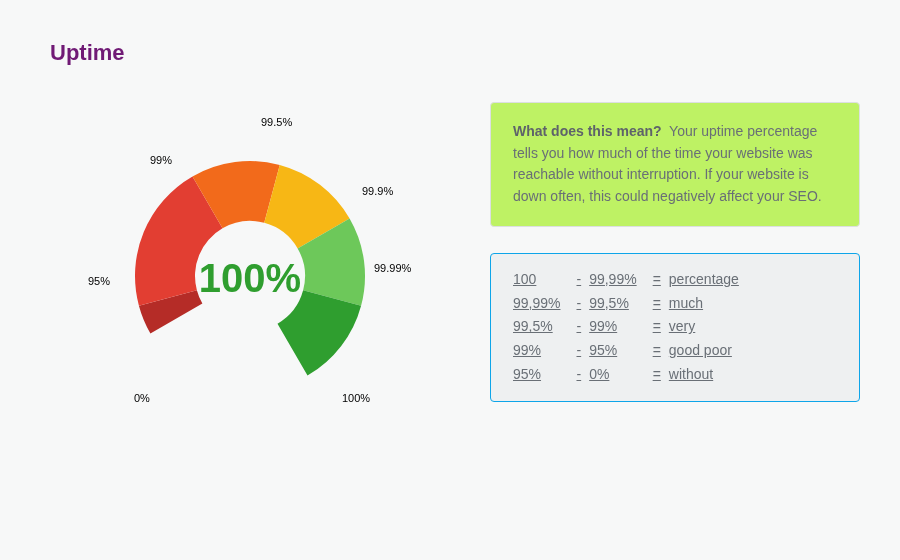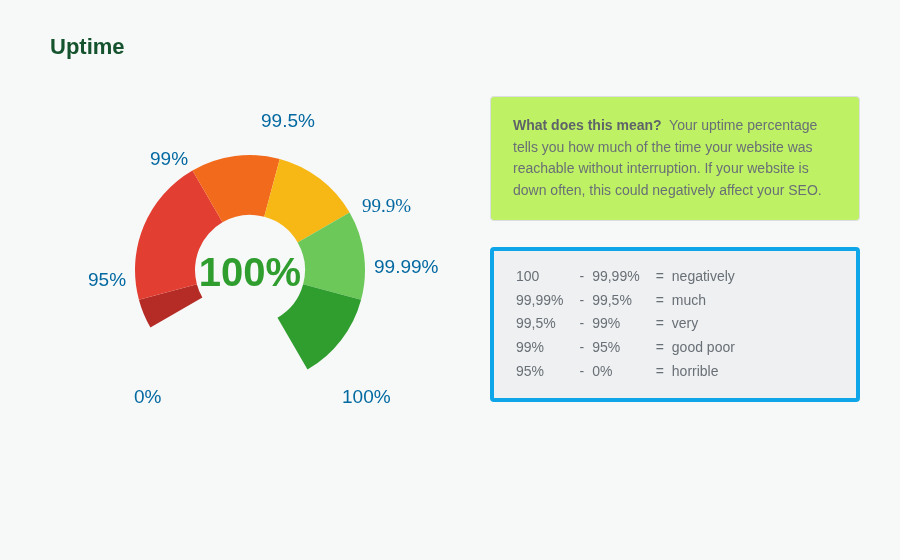--- a/index.html
+++ b/index.html
@@ -11,22 +11,22 @@
     font-family: "Segoe UI", Arial, sans-serif;
     color: #3b3f44;
   }
   .page {
     padding: 28px 40px 30px 50px;
     box-sizing: border-box;
   }
   h1.title {
     font-size: 22px;
     font-weight: 700;
-    margin: 6px 0 30px 0;
-    color: #14532d;
+    margin: 12px 0 30px 0;
+    color: #701a75;
   }
   .cols {
     display: flex;
     gap: 40px;
   }
   .left {
     flex: 0 0 400px;
     position: relative;
   }
   .right {
@@ -48,22 +48,22 @@
     left: 0; right: 0;
     top: 160px;
     text-align: center;
     font-size: 40px;
     font-weight: 700;
     color: #2f9e2f;
     pointer-events: none;
   }
   .tick {
     position: absolute;
-    font-size: 19px;
-    color: #0369a1;
+    font-size: 11px;
+    color: #000000;
     white-space: nowrap;
   }
   .summary-line {
     font-size: 15px;
     color: #4a4f55;
     margin-bottom: 40px;
   }
   .summary-line strong { font-weight: 700; }
   .info-box {
     background: #bef264;
@@ -74,26 +74,27 @@
     font-size: 14px;
     color: #696f76;
     line-height: 1.55;
   }
   .info-box .lead {
     font-weight: 700;
     color: #5e636a;
   }
   .legend-box {
     background: #eef0f1;
-    border: 4px solid #0ea5e9;
+    border: 1px solid #0ea5e9;
     border-radius: 4px;
     padding: 14px 22px;
     font-size: 14px;
     color: #696f76;
     line-height: 1.7;
+    text-decoration: underline;
   }
   .legend-box table { border-collapse: collapse; }
   .legend-box td { padding: 0 8px 0 0; white-space: nowrap; }
   .legend-box td.sep { padding: 0 8px; }
 </style>
 </head>
 <body>
 
 <div class="page">
   <h1 class="title">Uptime</h1>
@@ -117,42 +118,42 @@
             <path d="M 111.081 29.764 A 115 115 0 0 1 57.500 99.593 L 27.500 47.631 A 55 55 0 0 0 53.126 14.235 Z" fill="#2f9e2f"></path>
           </g>
         </svg>
 
         <div class="gauge-center">100%</div>
 
         <span class="tick" style="left:84px; top:296px;">0%</span>
         <span class="tick" style="left:38px; top:179px;">95%</span>
         <span class="tick" style="left:100px; top:58px;">99%</span>
         <span class="tick" style="left:211px; top:20px;">99.5%</span>
-        <span class="tick" style="left:312px; top:105px;font-family:Liberation Serif, serif;">99.9%</span>
+        <span class="tick" style="left:312px; top:89px;">99.9%</span>
         <span class="tick" style="left:324px; top:166px;">99.99%</span>
         <span class="tick" style="left:292px; top:296px;">100%</span>
       </div>
     </div>
 
     <div class="right">
 
       <div class="info-box">
         <span class="lead">What does this mean?</span>&nbsp;
         <span>Your uptime percentage tells you how much of the time your website was reachable without interruption. If your website is down often, this could negatively affect your SEO.</span>
       </div>
 
       <div class="legend-box">
         <table>
           <tbody>
               <tr>
             <td>100</td>
                 <td class="sep">-</td>
                 <td>99,99%</td>
                 <td class="sep">=</td>
-                <td>negatively</td>
+                <td>percentage</td>
           </tr>
           <tr>
             <td>99,99%</td>
                 <td class="sep">-</td>
                 <td>99,5%</td>
                 <td class="sep">=</td>
                 <td>much</td>
           </tr>
           <tr>
             <td>99,5%</td>
@@ -166,20 +167,20 @@
                 <td class="sep">-</td>
                 <td>95%</td>
                 <td class="sep">=</td>
                 <td>good poor</td>
           </tr>
           <tr>
             <td>95%</td>
                 <td class="sep">-</td>
                 <td>0%</td>
                 <td class="sep">=</td>
-                <td>horrible</td>
+                <td>without</td>
           </tr>
         </tbody>
           </table>
       </div>
     </div>
   </div>
 </div>
 
 </body></html>

